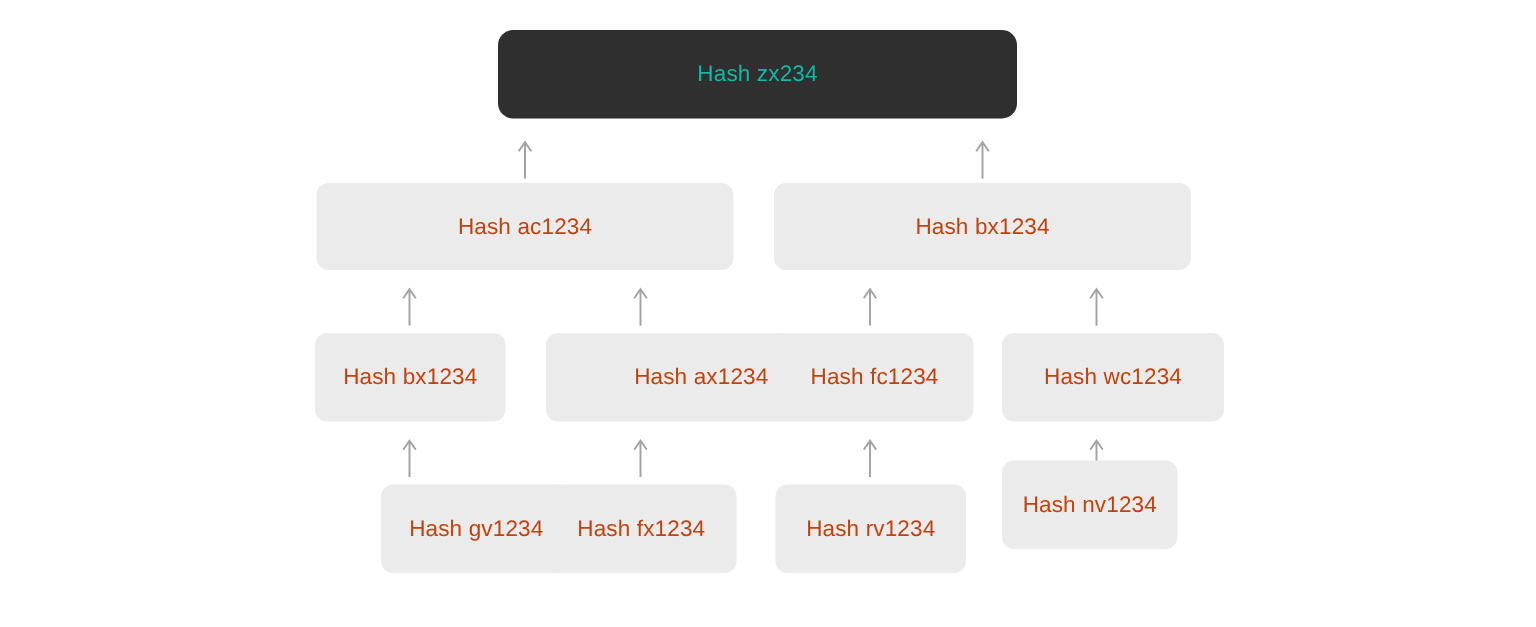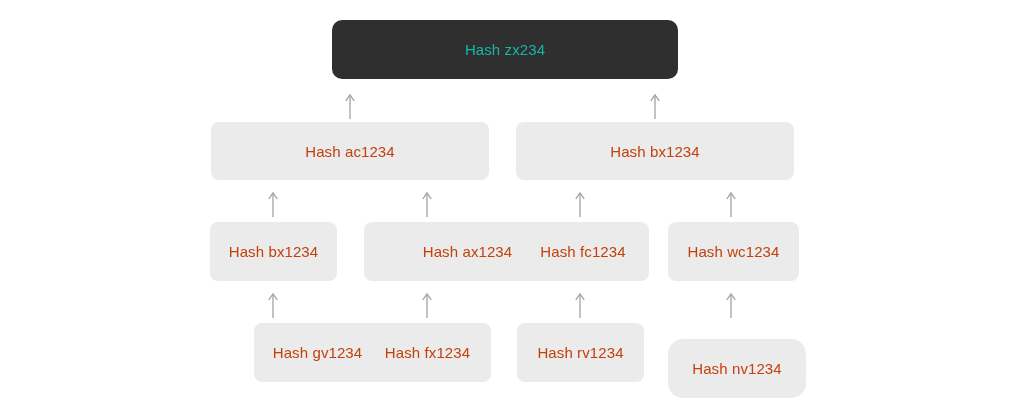--- a/index.html
+++ b/index.html
@@ -82,21 +82,21 @@
 
   <div class="node" style="left:210px; top:222px; width:127px; height:59px;">
     <span>Hash bx1234</span>
   </div>
   <div class="node" style="left:364px; top:222px; width:127px; height:59px;padding-left:40px;">
     <span>Hash ax1234</span>
   </div>
   <div class="node" style="left:517px; top:222px; width:132px; height:59px;">
     <span>Hash fc1234</span>
   </div>
-  <div class="node" style="left:668px; top:222px; width:131px; height:59px;">
+  <div class="node" style="left:668px; top:222px; width:148px; height:59px;">
     <span>Hash wc1234</span>
   </div>
 
   <svg class="arrow" style="left:266px; top:291px;" viewBox="0 0 14 30">
     <line x1="7" y1="29" x2="7" y2="4" stroke="#a3a3a3" stroke-width="1.4"></line>
     <path d="M2.5,9.5 L7,3 L11.5,9.5" fill="none" stroke="#a3a3a3" stroke-width="1.4"></path>
   </svg>
   <svg class="arrow" style="left:420px; top:291px;" viewBox="0 0 14 30">
     <line x1="7" y1="29" x2="7" y2="4" stroke="#a3a3a3" stroke-width="1.4"></line>
     <path d="M2.5,9.5 L7,3 L11.5,9.5" fill="none" stroke="#a3a3a3" stroke-width="1.4"></path>
@@ -112,17 +112,17 @@
 
   <div class="node" style="left:210px; top:323px; width:127px; height:59px;margin-left:44px;">
     <span>Hash gv1234</span>
   </div>
   <div class="node" style="left:364px; top:323px; width:127px; height:59px;">
     <span>Hash fx1234</span>
   </div>
   <div class="node" style="left:517px; top:323px; width:127px; height:59px;">
     <span>Hash rv1234</span>
   </div>
-  <div class="node" style="left:668px; top:339px; width:138px; height:59px;border-radius:15px;">
+  <div class="node" style="left:668px; top:307px; width:117px; height:59px;">
     <span>Hash nv1234</span>
   </div>
 
 </div>
 
 </body></html>

